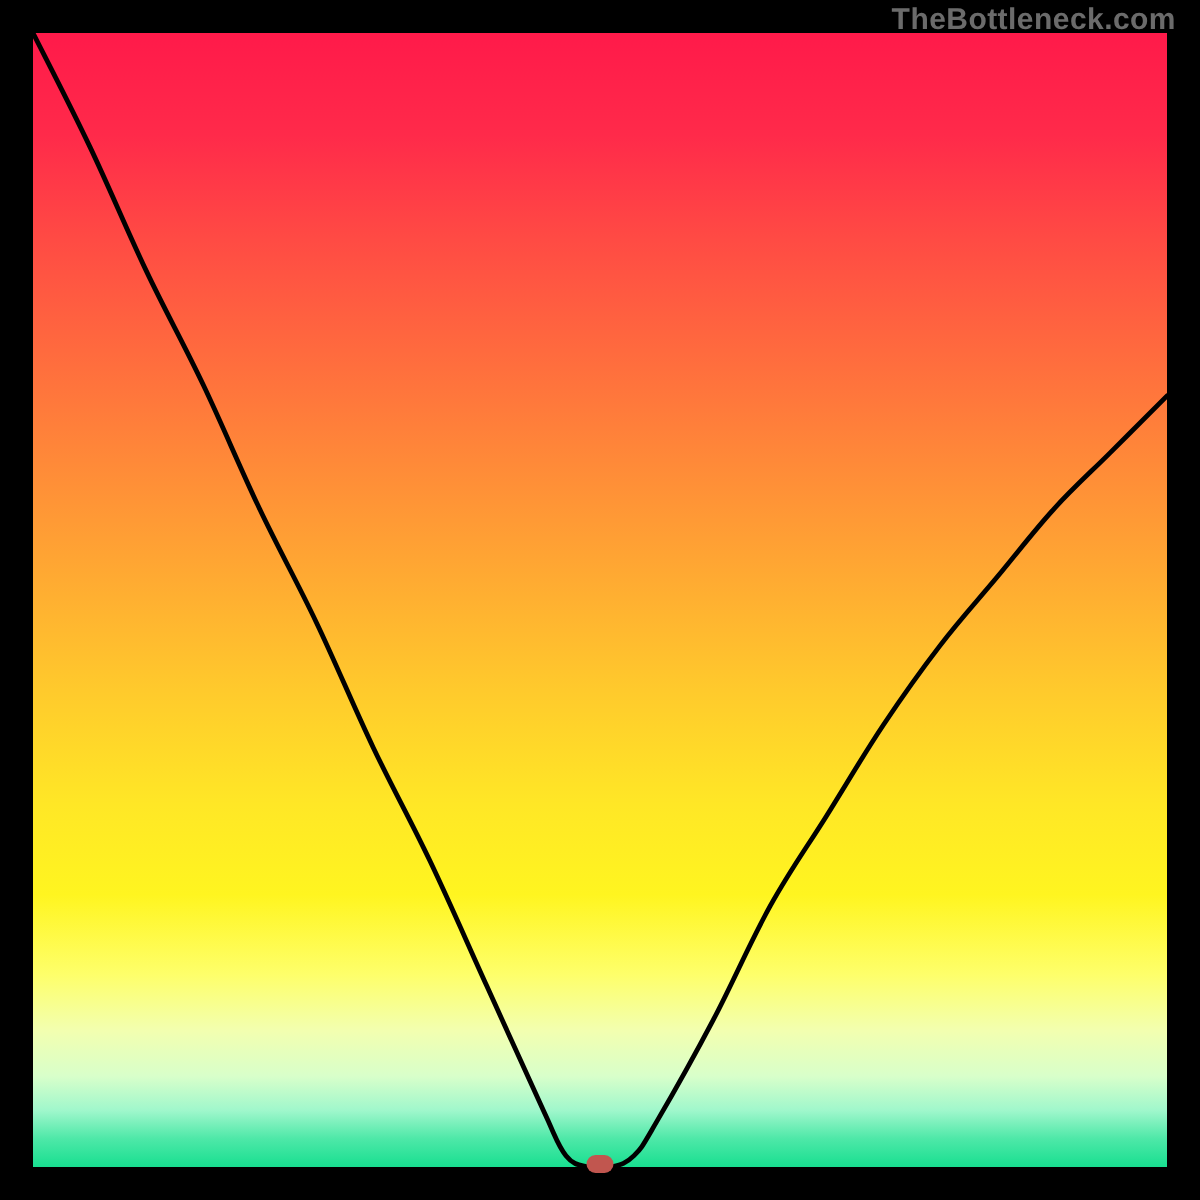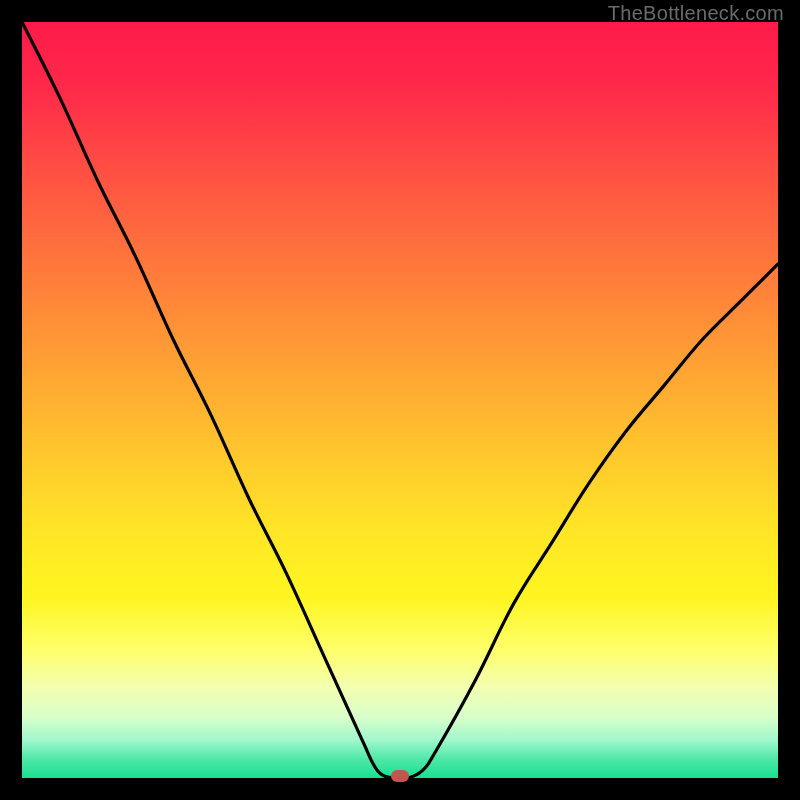--- a/index.html
+++ b/index.html
@@ -23,21 +23,21 @@
       #d8ffca 92%,
       #a0f7cc 95%,
       #4ee8a8 97.5%,
       #18df90 100%);
   }
   .watermark {
     position: absolute;
     top: -20px; right: -6px;
     color: #6b6b6b;
     font-size: 20px;
-    font-weight: 400;
+    font-weight: 700;
     letter-spacing: .3px;
     user-select: none;
   }
   .curve { position:absolute; inset:0; width:100%; height:100%; }
   .marker {
     position: absolute;
     width: 18px; height: 12px;
     background: #c1564f;
     border-radius: 6px / 6px;
   }

